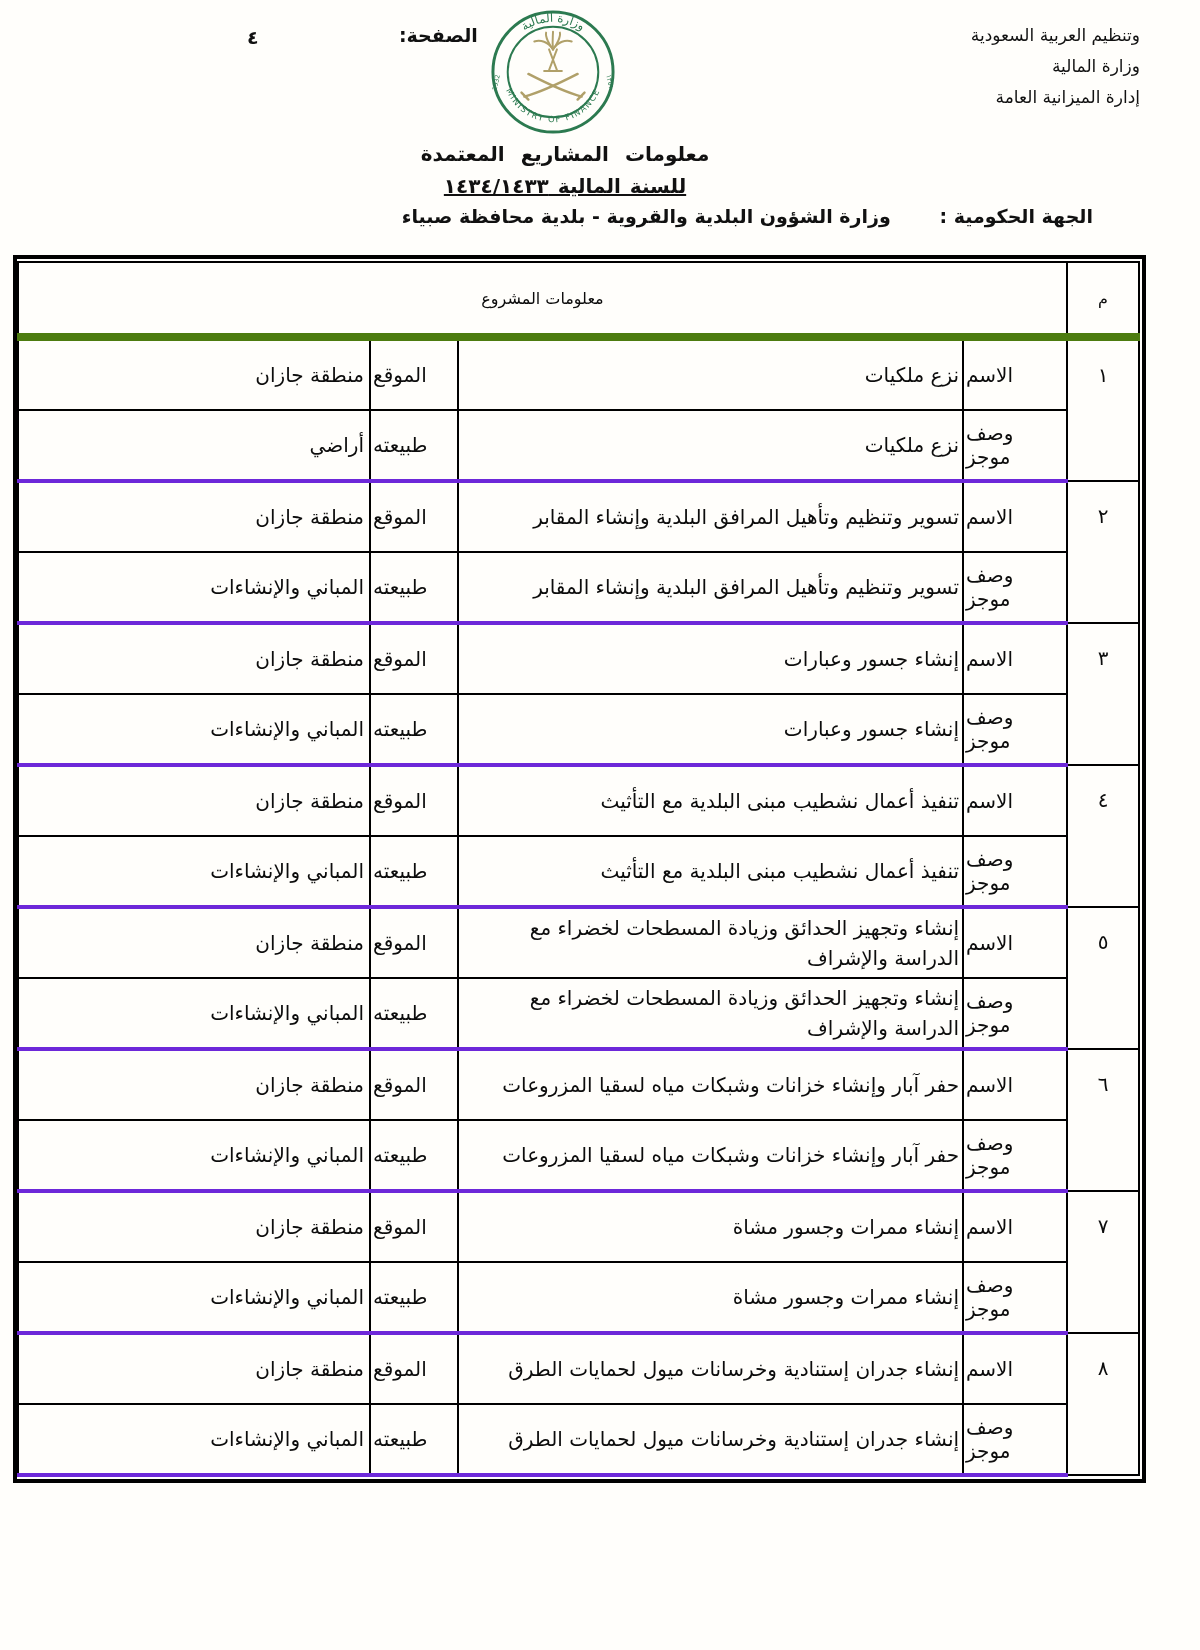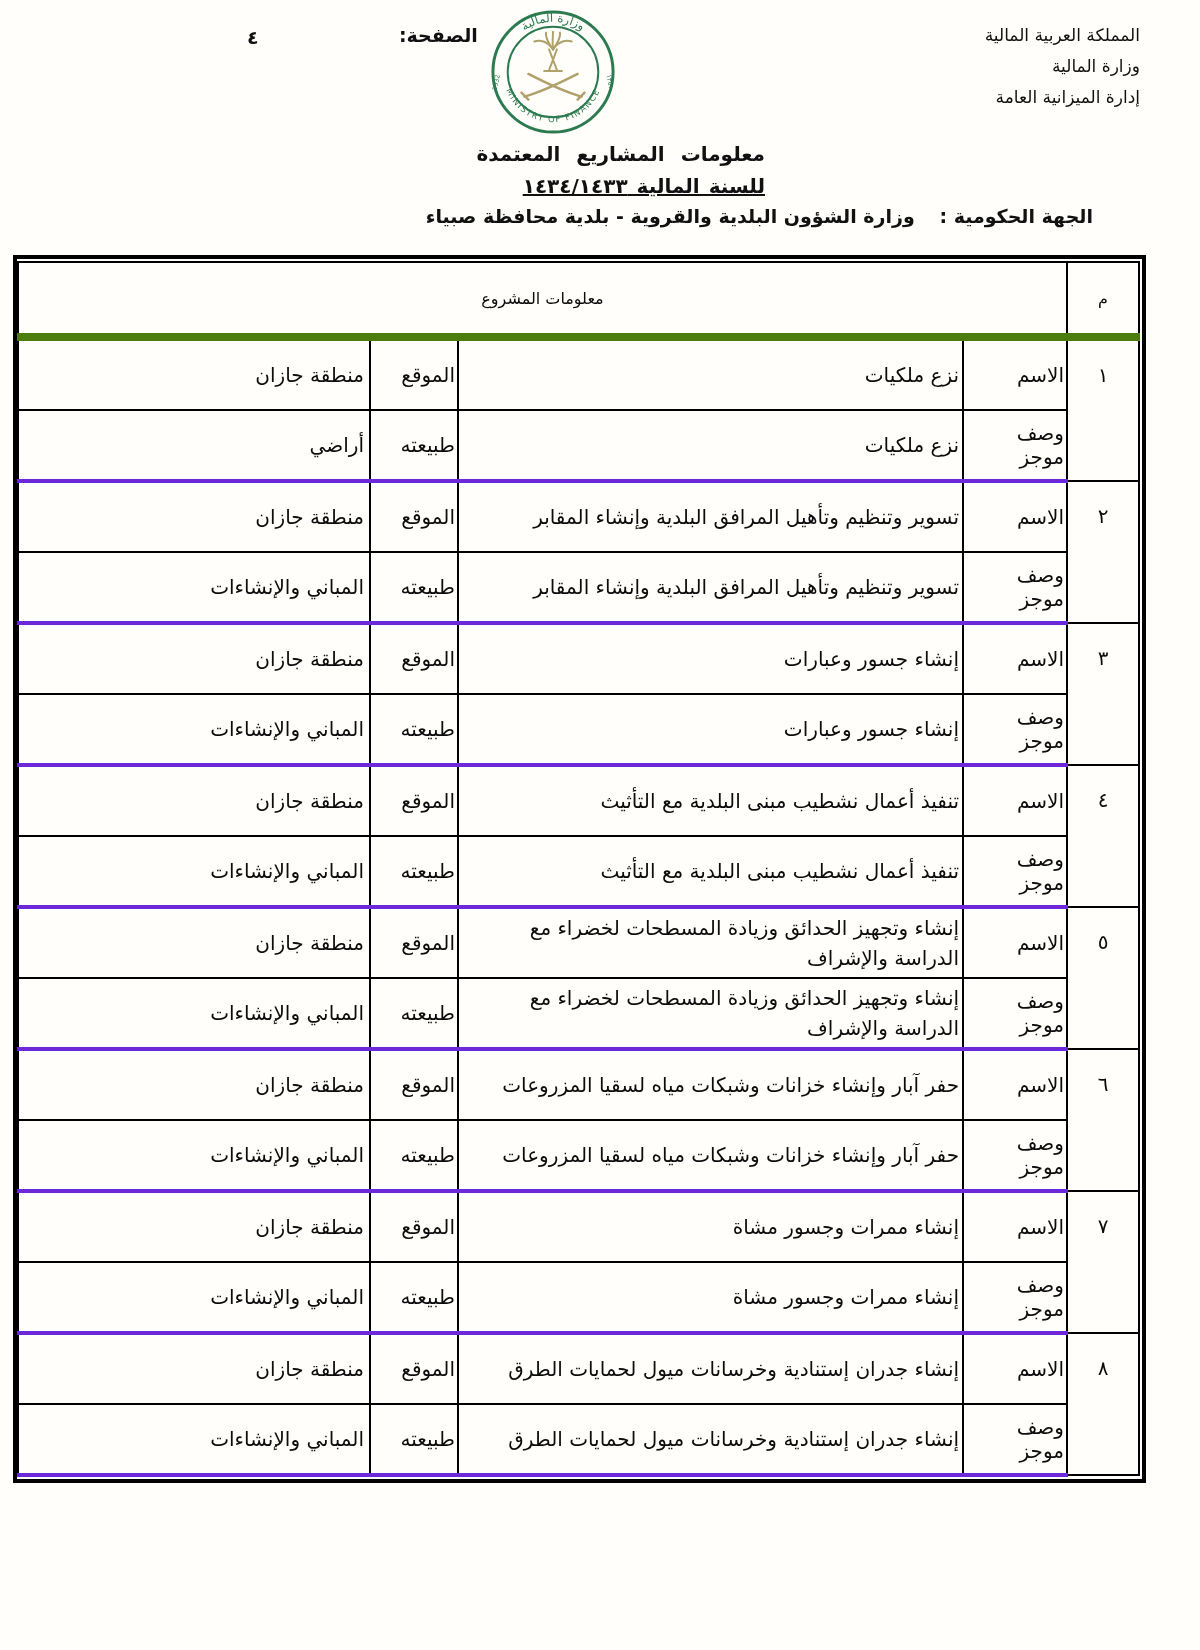--- a/index.html
+++ b/index.html
@@ -30,20 +30,21 @@
     top: 8px;
     left: 489px;
     width: 128px;
     height: 128px;
   }
   .title-block {
     position: absolute;
     top: 138px;
     left: 365px;
     width: 400px;
+    text-align: center;
     font-weight: 700;
   }
   .title-line1 { font-size: 20px; line-height: 32px; word-spacing: 9px; }
   .title-line2 { font-size: 20px; line-height: 32px; word-spacing: 2px; text-decoration: underline; }
 
   .page-label {
     position: absolute;
     top: 24px;
     left: 399px;
     font-size: 19px;
@@ -58,21 +59,21 @@
   }
 
   .entity-line {
     position: absolute;
     top: 205px;
     right: 107px;
     font-size: 19px;
     font-weight: 700;
     white-space: nowrap;
   }
-  .entity-line .value { margin-right: 18px; }
+  .entity-line .value { margin-right: 42px; }
 
   
   .table-wrap {
     position: absolute;
     top: 255px;
     left: 13px;
     width: 1133px;
     box-sizing: border-box;
     border: 4px solid #000;
     padding: 2px;
@@ -106,40 +107,40 @@
 
   td.num {
     border-left: 3px solid #000;
     border-bottom: 4px solid #000;
     text-align: center;
     vertical-align: top;
     padding-top: 22px;
     font-size: 20px;
   }
   td.lbl {
-    text-align: right;
+    text-align: left;
     vertical-align: middle;
     padding: 0 2px;
     margin-left: 24px;
   }
   td.val {
     text-align: right;
     vertical-align: middle;
     padding: 2px 3px 2px 8px;
     line-height: 30px;
   }
   td.val.loc, td.val.nat { padding-right: 5px; }
 </style>
 </head>
 <body>
 
 <div class="page">
 
   <div class="letterhead">
-    <div>المملكة العربية المالية</div>
+    <div>وتنظيم العربية السعودية</div>
     <div>وزارة المالية</div>
     <div>إدارة الميزانية العامة</div>
   </div>
 
   <div class="logo-wrap">
     <svg viewBox="0 0 130 130" width="128" height="128">
       <defs>
         <path id="arcTop" d="M 14,65 A 51,51 0 0 1 116,65" fill="none"></path>
         <path id="arcBottom" d="M 14,65 A 51,51 0 0 0 116,65" fill="none"></path>
       </defs>

